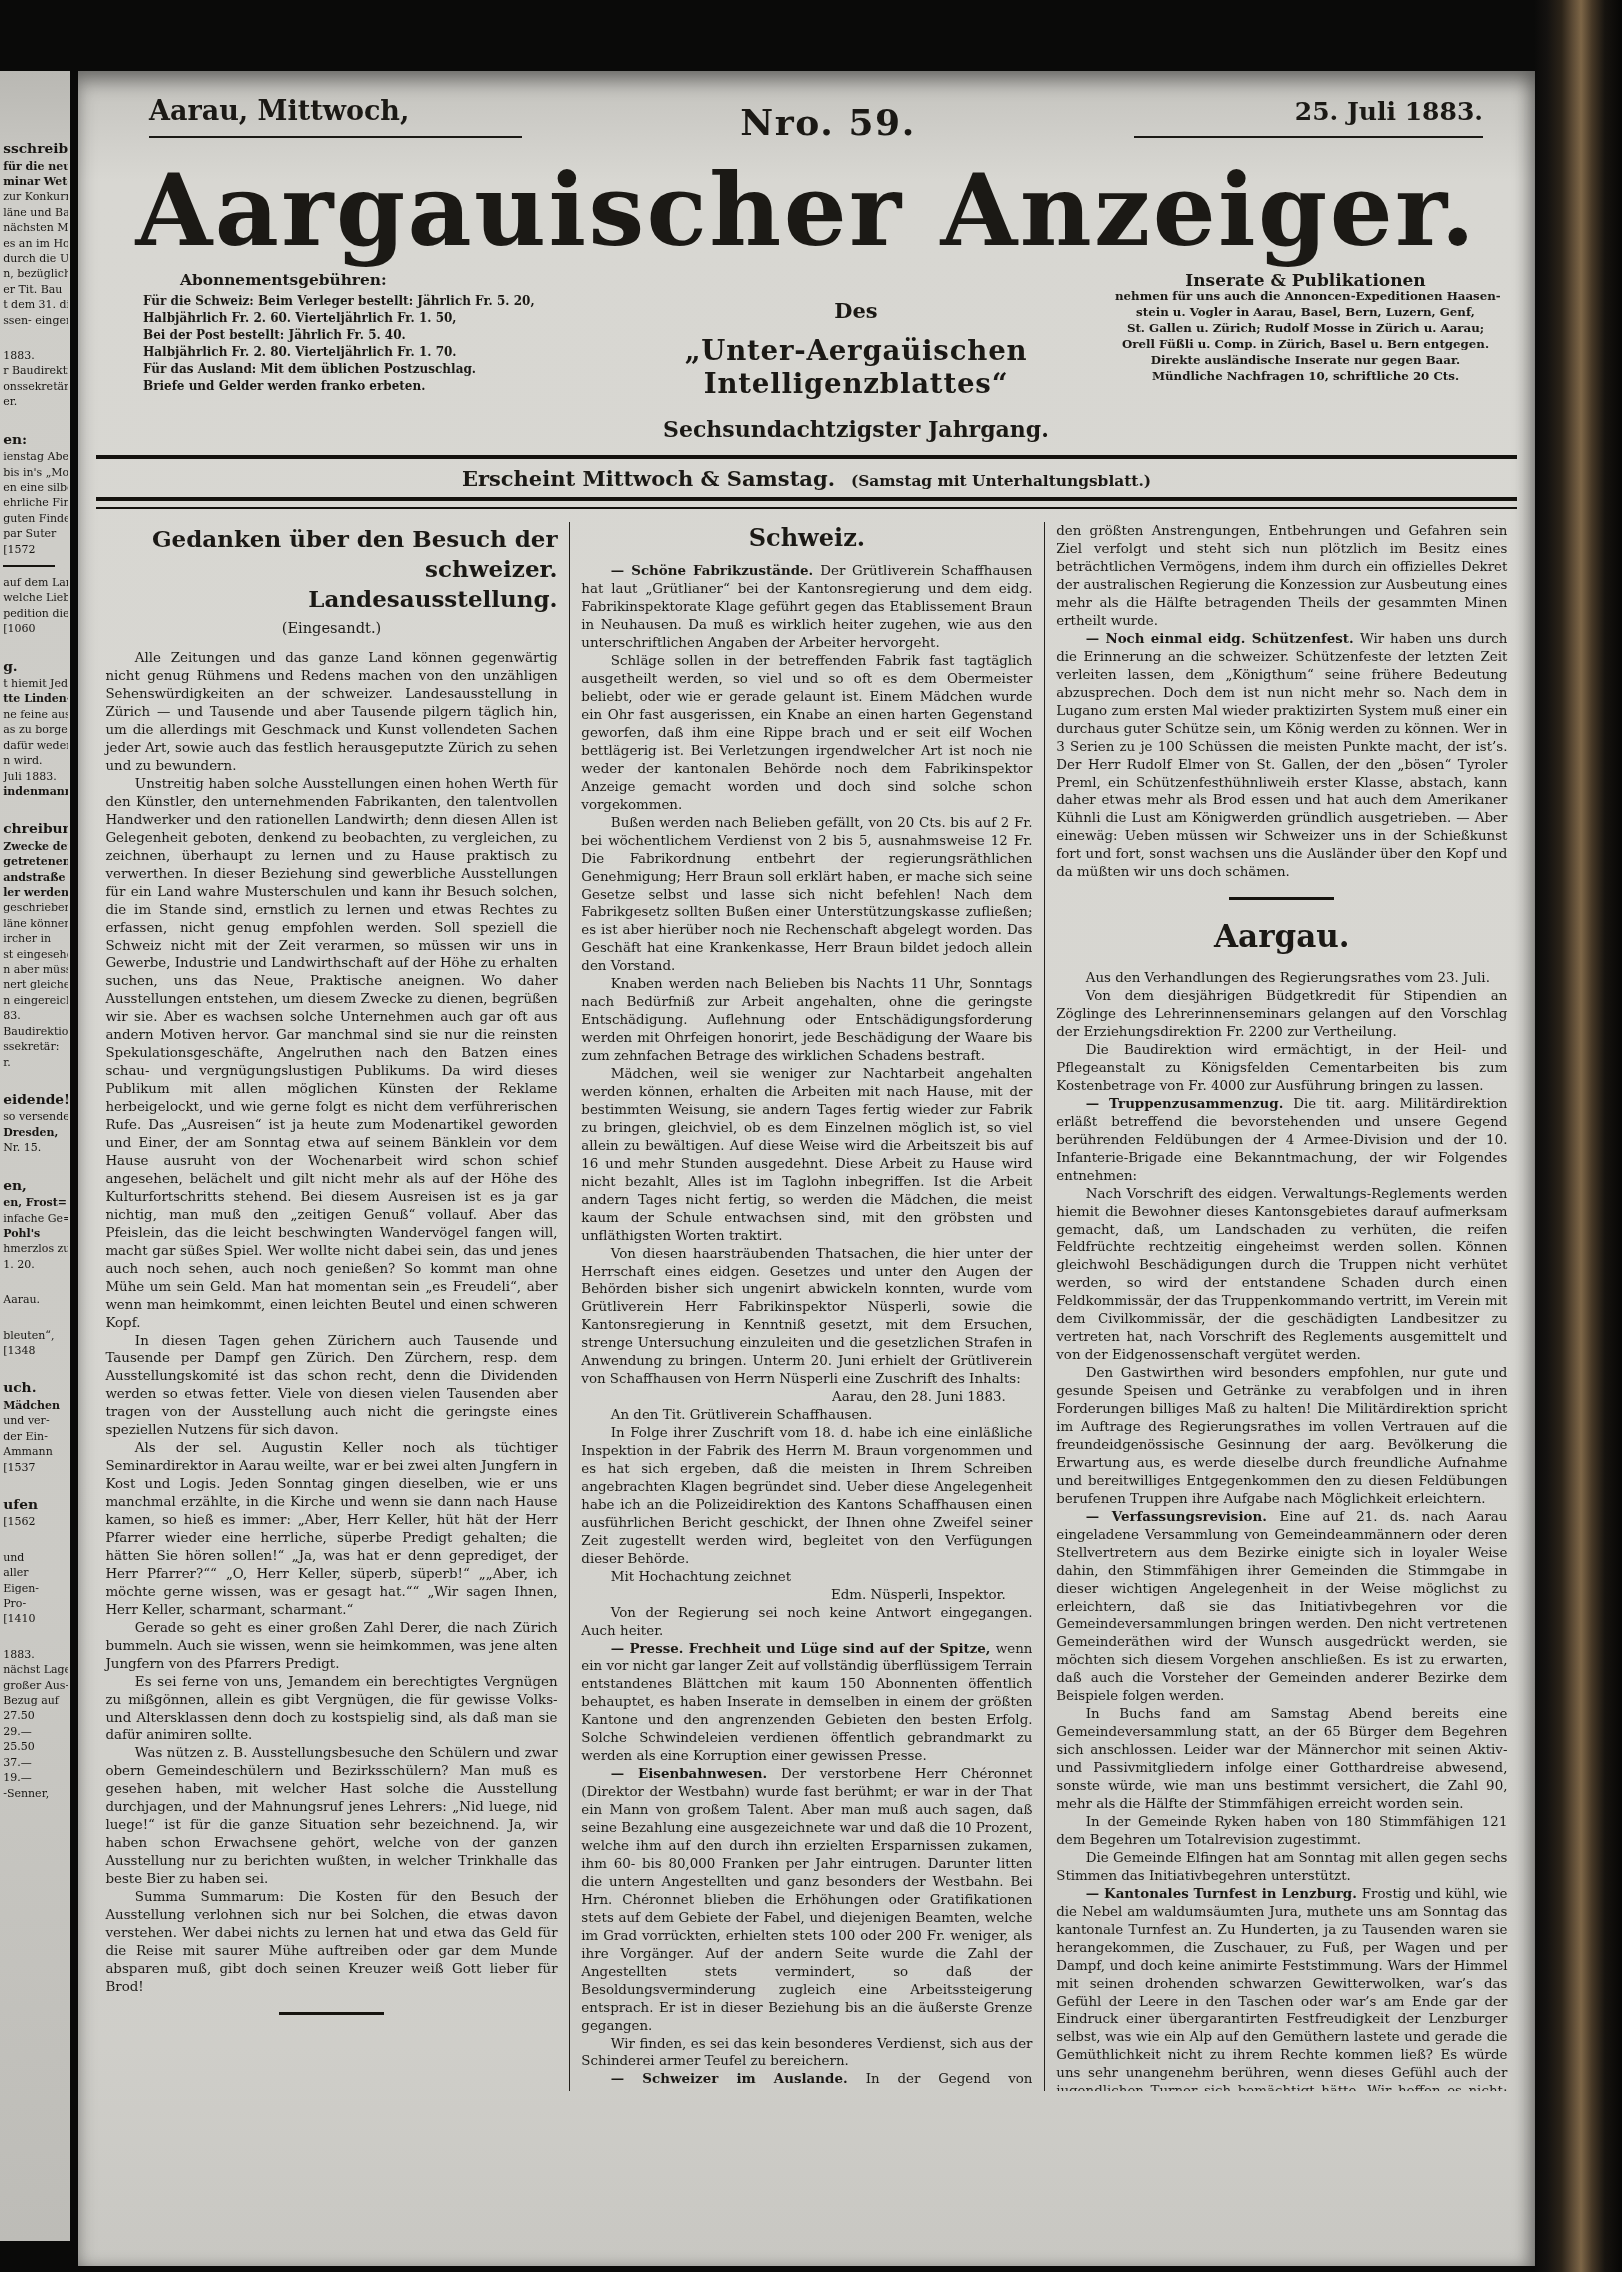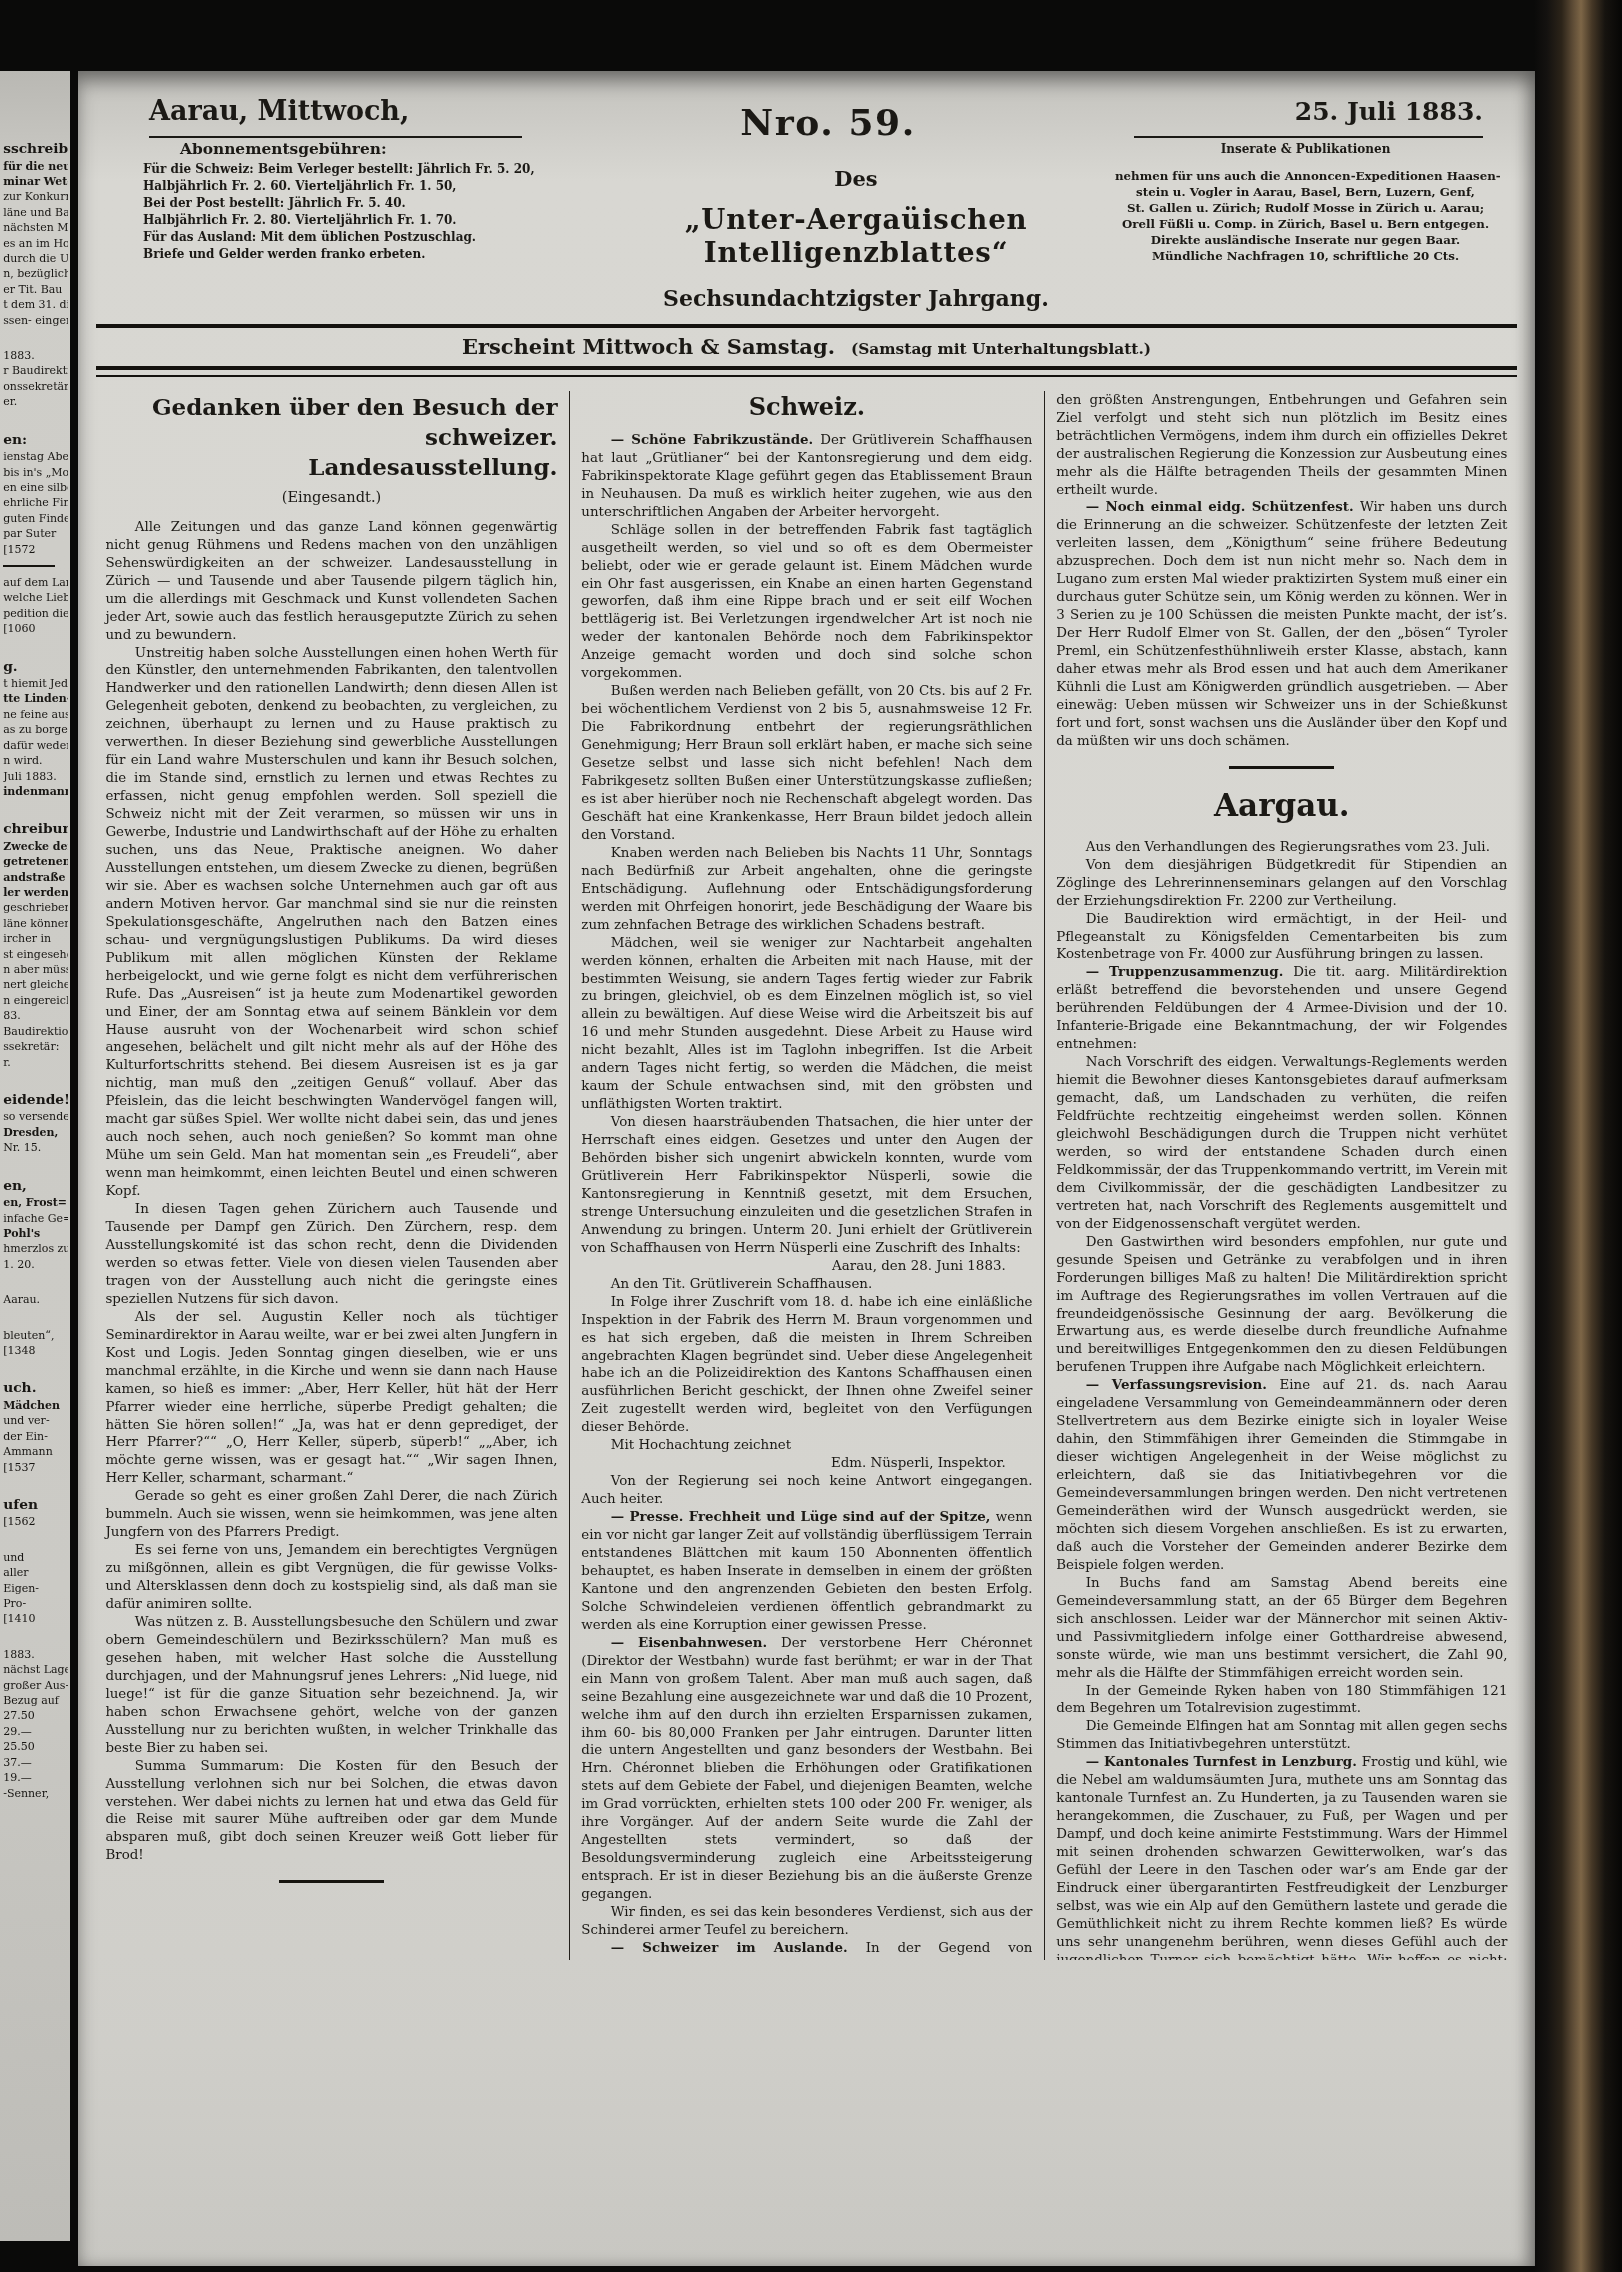--- a/index.html
+++ b/index.html
@@ -26,21 +26,21 @@
   h1.title{margin:21px 0 6.5px;text-align:center;font-size:99px;font-weight:bold;letter-spacing:2.4px;line-height:1.05;}
   .info-row{display:flex;justify-content:space-between;padding:3.2px 39px 8px 65px;align-items:flex-start;}
   .sub-block{width:454px;font-size:12px;line-height:17px;}
   .sub-title{font-weight:bold;font-size:15.4px;margin-bottom:3.2px;padding-left:37px;}
   .sub-line{font-weight:bold;white-space:nowrap;}
   .center-block{width:454px;text-align:center;font-weight:bold;margin-top:24px;}
   .des{font-size:21px;margin-top:1.6px;}
   .subtitle{font-size:27.6px;margin-top:11.4px;letter-spacing:0.8px;}
   .volume{font-size:22px;margin-top:16px;}
   .ins-block{width:381px;font-size:11.8px;line-height:16px;text-align:center;}
-  .ins-title{font-weight:bold;font-size:12px;margin-bottom:11px;}
+  .ins-title{font-weight:bold;font-size:17px;margin-bottom:0;}
   .ins-line{font-weight:bold;white-space:nowrap;}
   .rule-bar{margin:4.9px 18px 0;border-top:4.9px solid #14120e;border-bottom:4.9px solid #14120e;
     padding:6.5px 6.5px;display:flex;justify-content:center;gap:16px;align-items:baseline;position:relative;text-align:right;}
   .rule-bar::after{content:"";position:absolute;left:0;right:0;bottom:-11.4px;border-top:2.4px solid #14120e;}
   .pub1{font-weight:bold;font-size:21px;}
   .pub2{font-weight:bold;font-size:15.4px;}
   .pub3{font-weight:bold;font-size:21px;}
   
   .cols{display:flex;margin:21px 16px 0 16px;height:1569px;overflow:hidden;}
   .col{width:33.33%;box-sizing:border-box;padding:0 11.4px;overflow:hidden;font-size:13.4px;line-height:1.34;text-align:justify;}
@@ -157,20 +157,21 @@
 
   <div class="paper">
 
     <header class="masthead">
       <div class="mast-row">
         <span class="mast-left">Aarau, Mittwoch,</span>
         <span class="mast-no">Nro. 59.</span>
         <span class="mast-right">25. Juli 1883.</span>
       </div>
 
+      <h1 class="title">Aargauischer Anzeiger.</h1>
 
       <div class="info-row">
         <div class="sub-block">
           <div class="sub-title">Abonnementsgebühren:</div>
           <div>
 
           <div class="sub-line">Für die Schweiz: Beim Verleger bestellt: Jährlich Fr. 5. 20,</div>
               <div class="sub-line">Halbjährlich Fr. 2. 60.        Vierteljährlich Fr. 1. 50,</div>
               <div class="sub-line">Bei der Post bestellt:            Jährlich Fr. 5. 40.</div>
               <div class="sub-line">Halbjährlich Fr. 2. 80.        Vierteljährlich Fr. 1. 70.</div>

